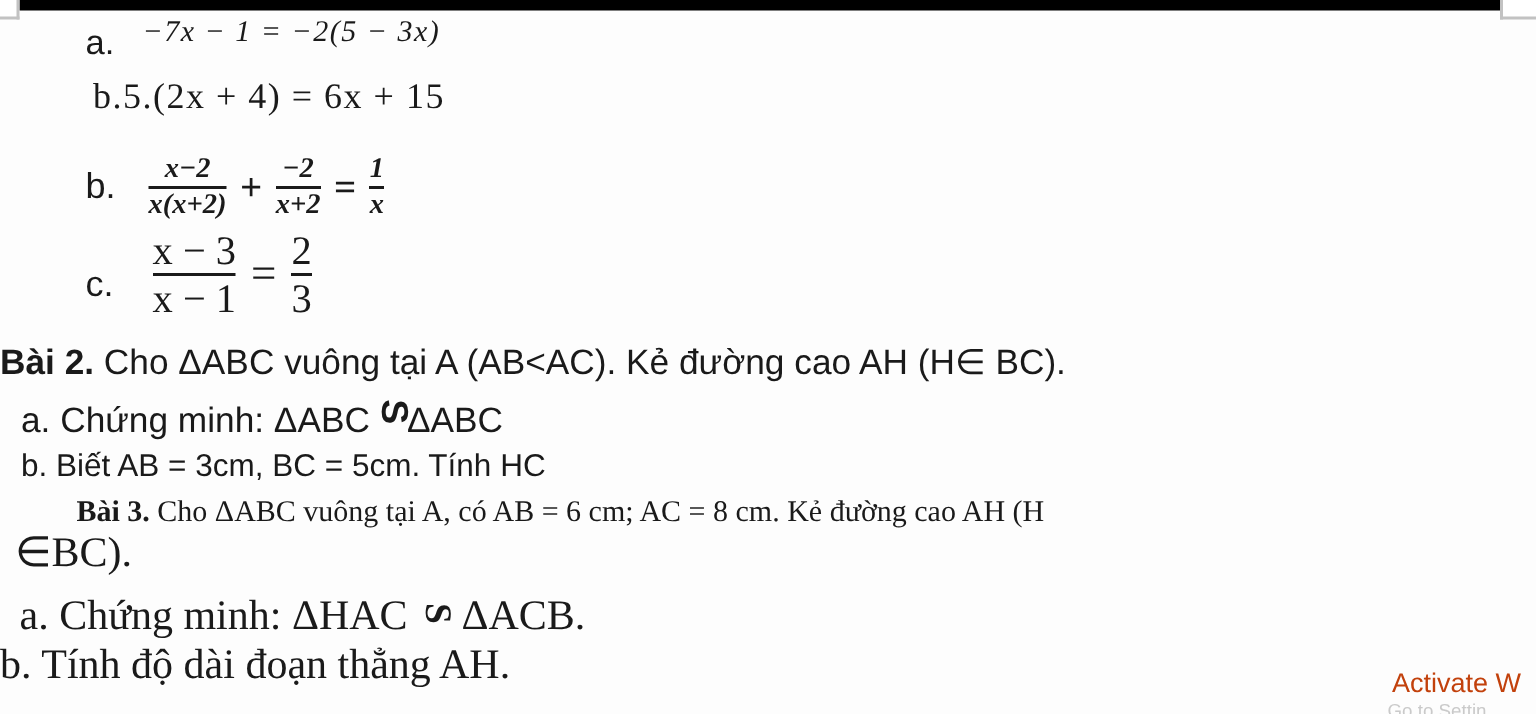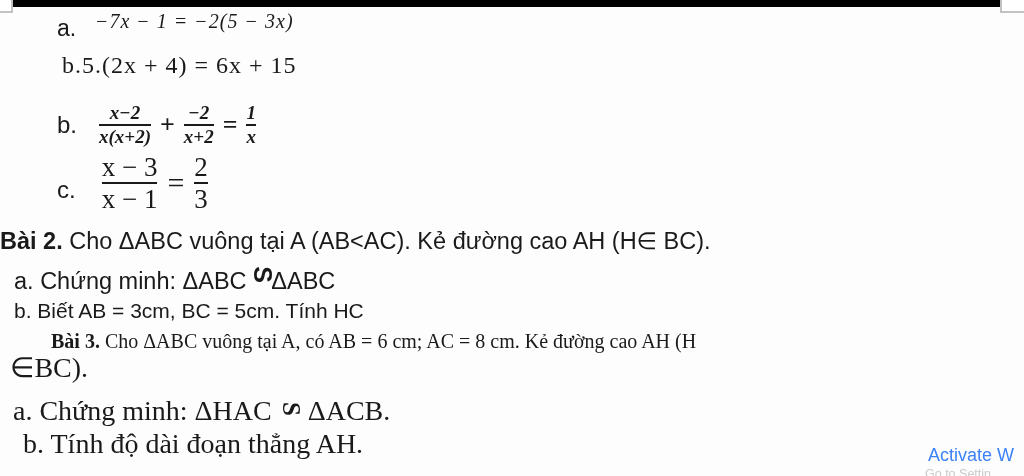--- a/index.html
+++ b/index.html
@@ -49,32 +49,32 @@
   
   .p2-intro { left:0; top:227px; font-size:23.5px; }
   .p2-a     { left:14px; top:266px; font-size:23.5px; }
   .p2-b     { left:14px; top:299px; font-size:21px; }
   .bold { font-weight:bold; }
 
   
   .p3-line1 { left:19px; top:330px; font-size:20px;margin-left:32px; }
   .p3-line2 { left:10px; top:351px; font-size:28px; }
   .p3-a     { left:13px; top:395px; font-size:28px; }
-  .p3-b     { left:23px; top:428px; font-size:28px; }
+  .p3-b     { left:0; top:428px; font-size:28px; }
 
   .sim {
     display:inline-block;
     transform:rotate(90deg);
     font-weight:600;
   }
   .sim-p2 { font-size:25px; position:relative; top:-6px; margin:0 1px 0 7px; }
   .sim-p3 { font-size:25px; position:relative; top:-3px; margin:0 10px 0 12px; }
 
   
-  .wm1 { left:928px; top:445px; font-size:18px; color:#3b82f6; }
+  .wm1 { left:928px; top:445px; font-size:18px; color:#c2410c; }
   .wm2 { left:925px; top:467px; font-size:12.5px; color:#cacaca; }
 </style>
 </head>
 <body>
 
 <div class="top-bar"></div>
 <div class="corner-box-left"></div>
 <div class="corner-box-right"></div>
 
 <span class="abs sans eq-a-label">a.</span>

